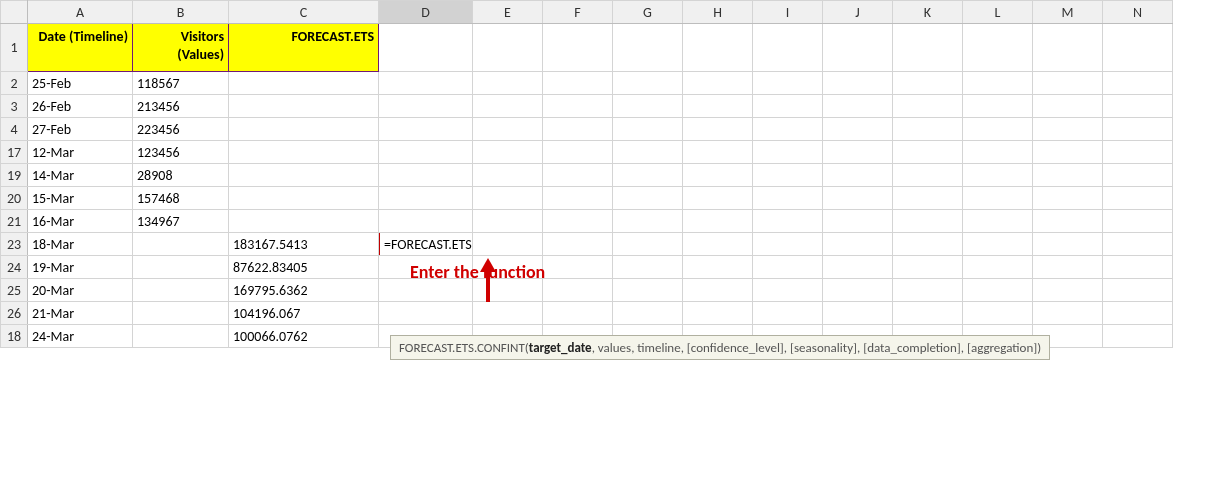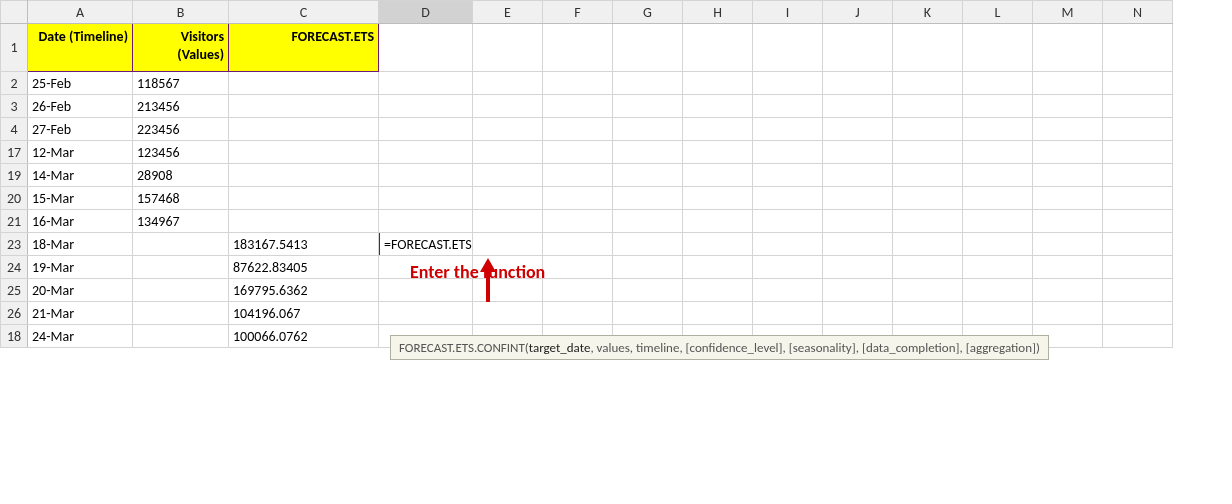--- a/index.html
+++ b/index.html
@@ -100,21 +100,21 @@
       left: 390px;
       top: 335px;
       background: #f5f5eb;
       border: 1px solid #b0b0a0;
       padding: 4px 8px;
       font-size: 13px;
       color: #555;
       z-index: 20;
       white-space: nowrap;
     }
-    .tooltip .bold { font-weight: normal; color: #222; }
+    .tooltip .bold { font-weight: bold; color: #222; }
     .annotation {
       position: absolute;
       left: 410px;
       top: 232px;
       color: #d00000;
       font-weight: bold;
       font-size: 18px;
       z-index: 15;
       margin-top: 29px;
     }

